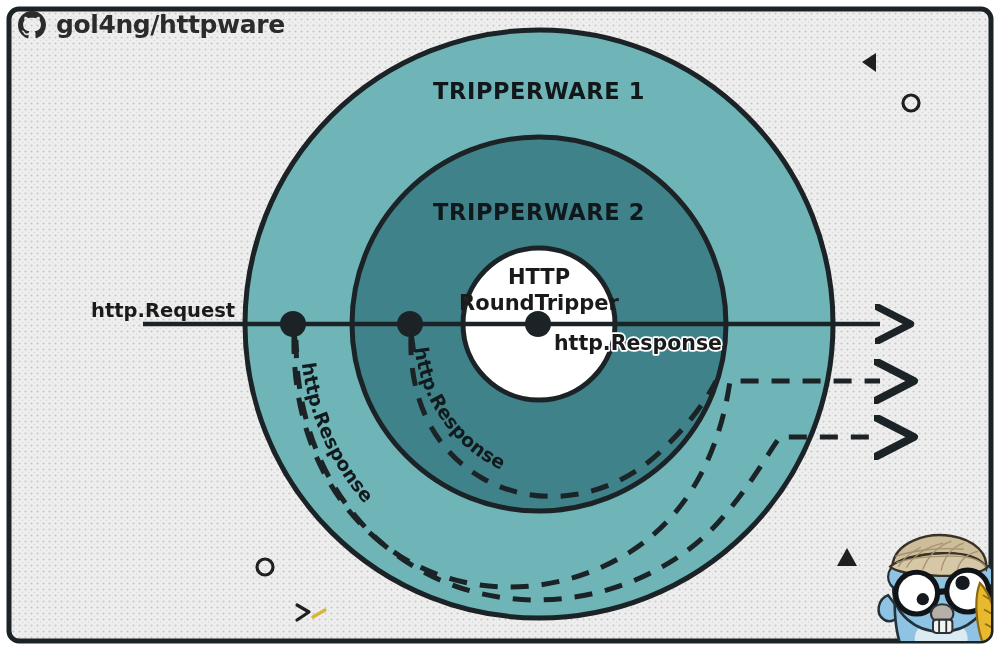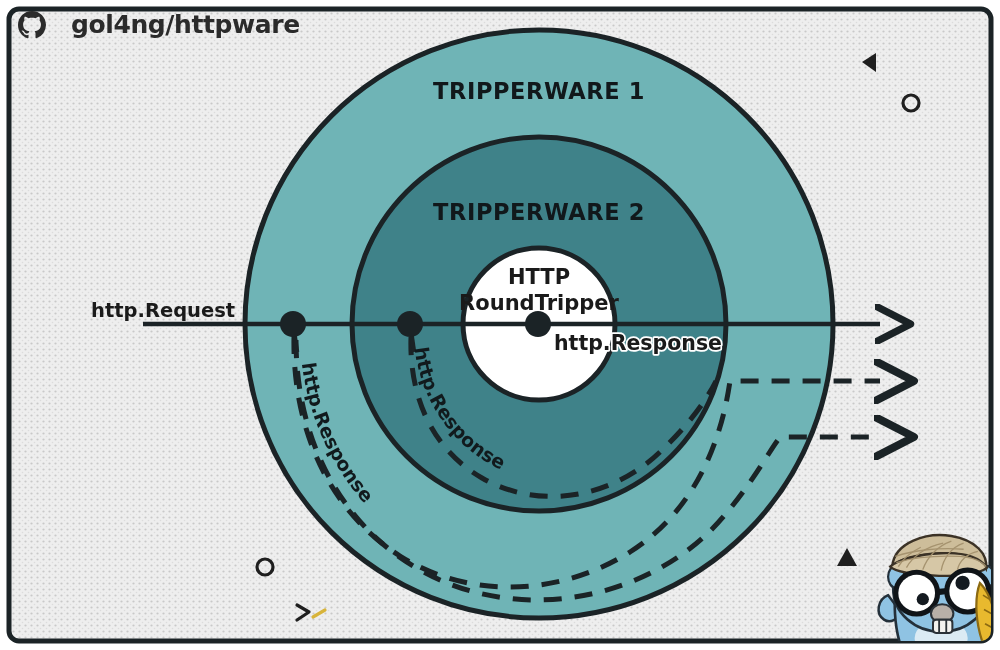--- a/index.html
+++ b/index.html
@@ -24,21 +24,21 @@
     left: 0;
     width: 1000px;
     height: 650px;
   }
   .title-bar {
     position: absolute;
     left: 18px;
     top: 10px;
     display: flex;
     align-items: center;
-    gap: 25px;
+    gap: 10px;
     z-index: 20;
   }
   .title-text {
     font-family: "DejaVu Sans", sans-serif;
     font-size: 25px;
     font-weight: bold;
     color: #2b2b2b;
     letter-spacing: -0.4px;
   }
   .gh-logo { display: block; }

